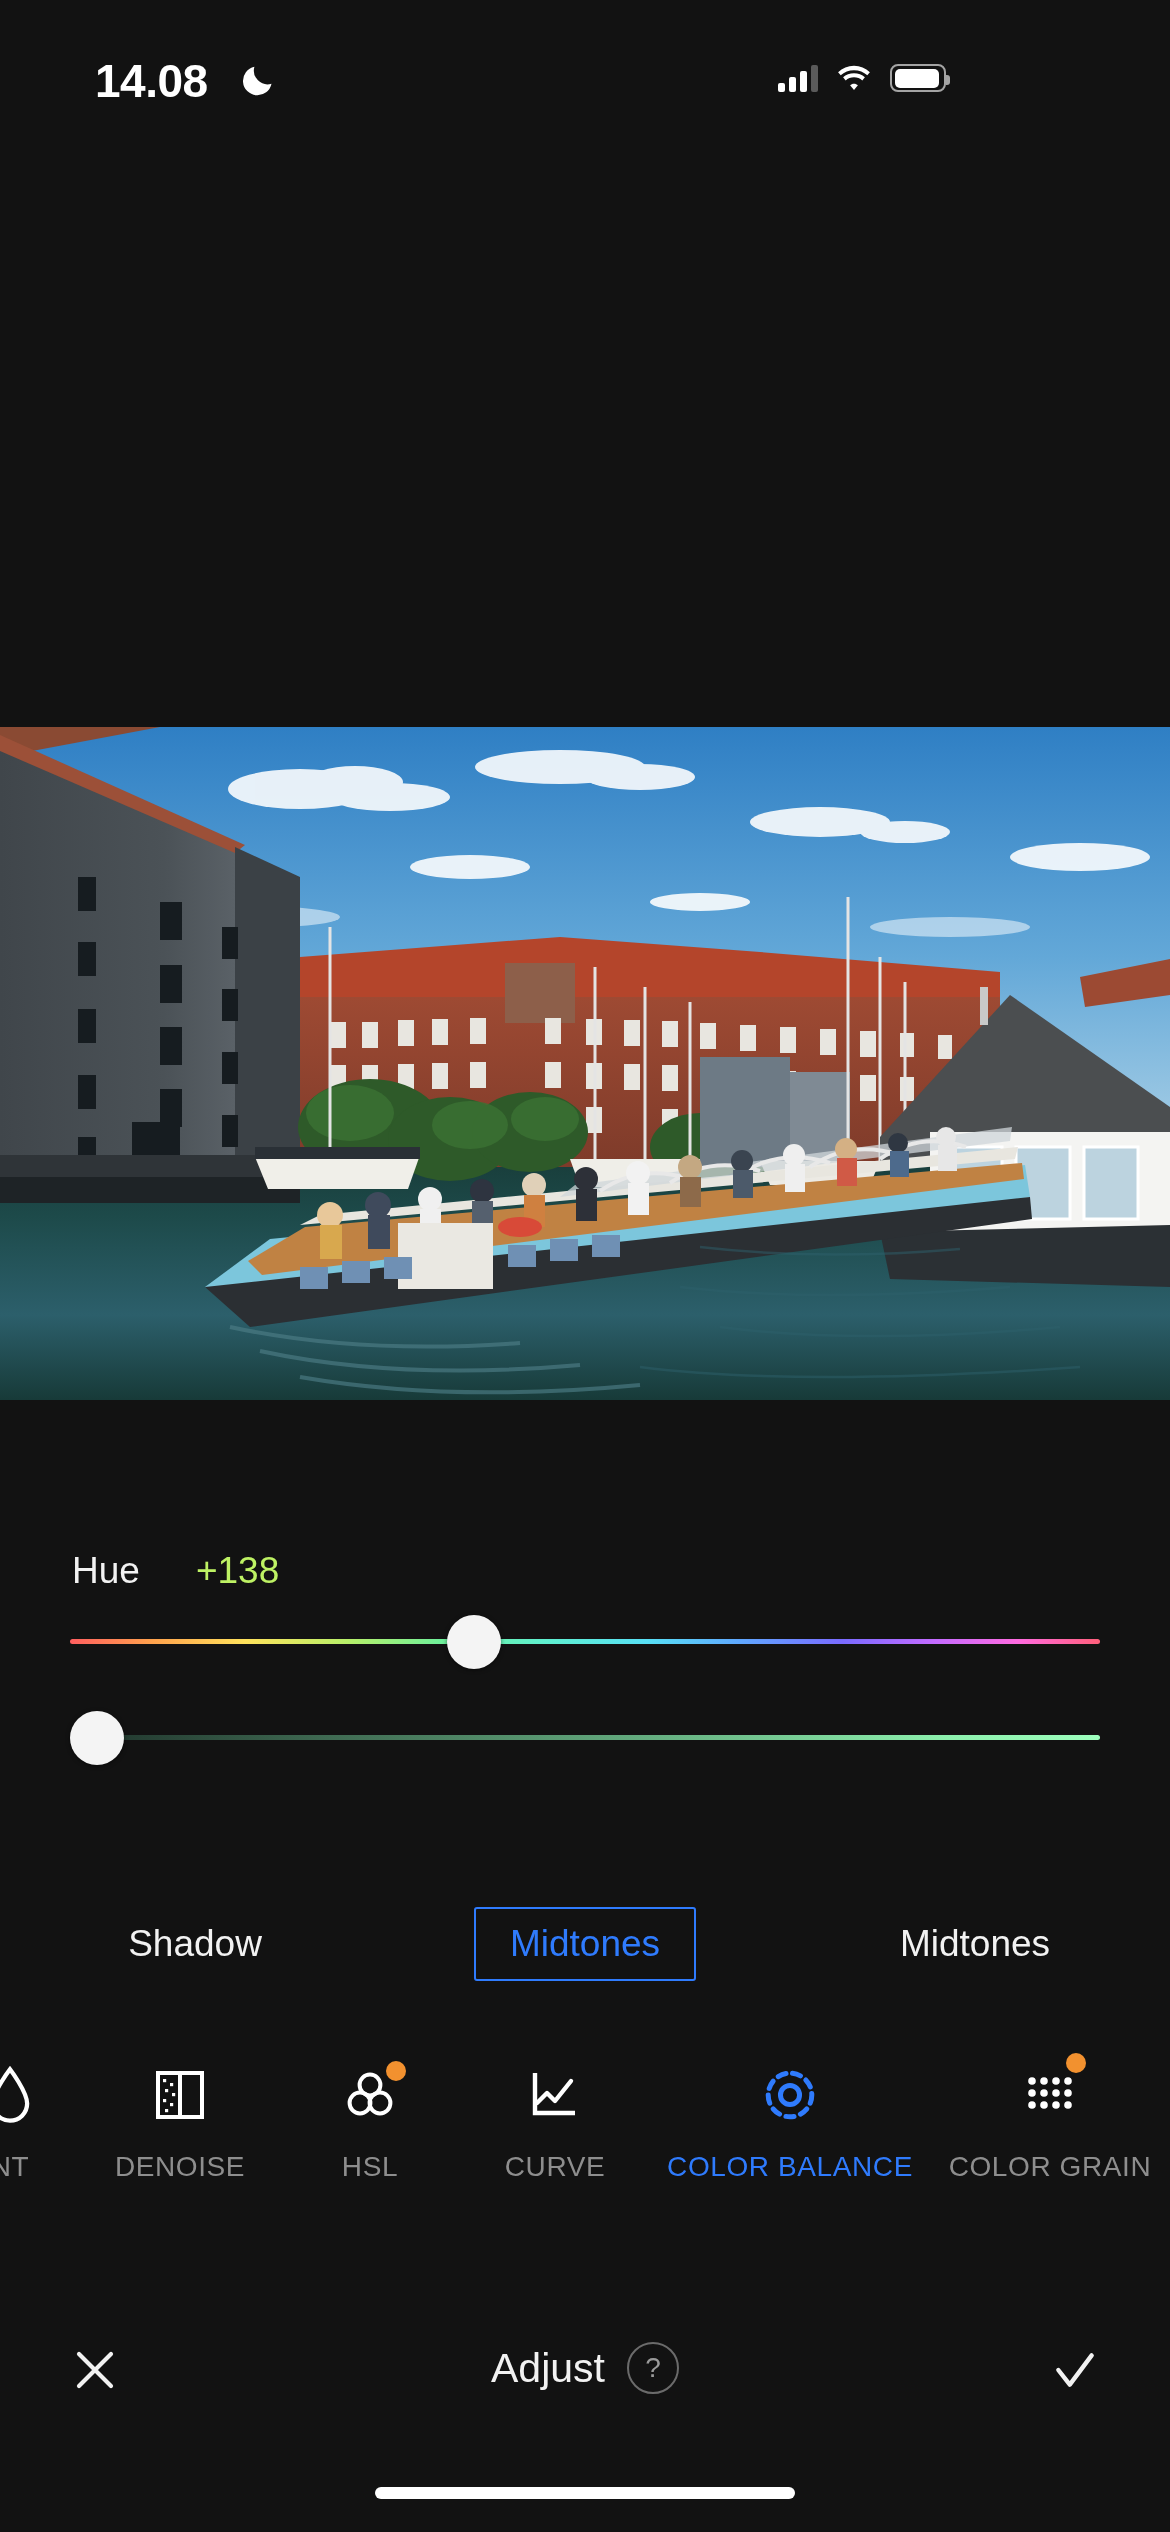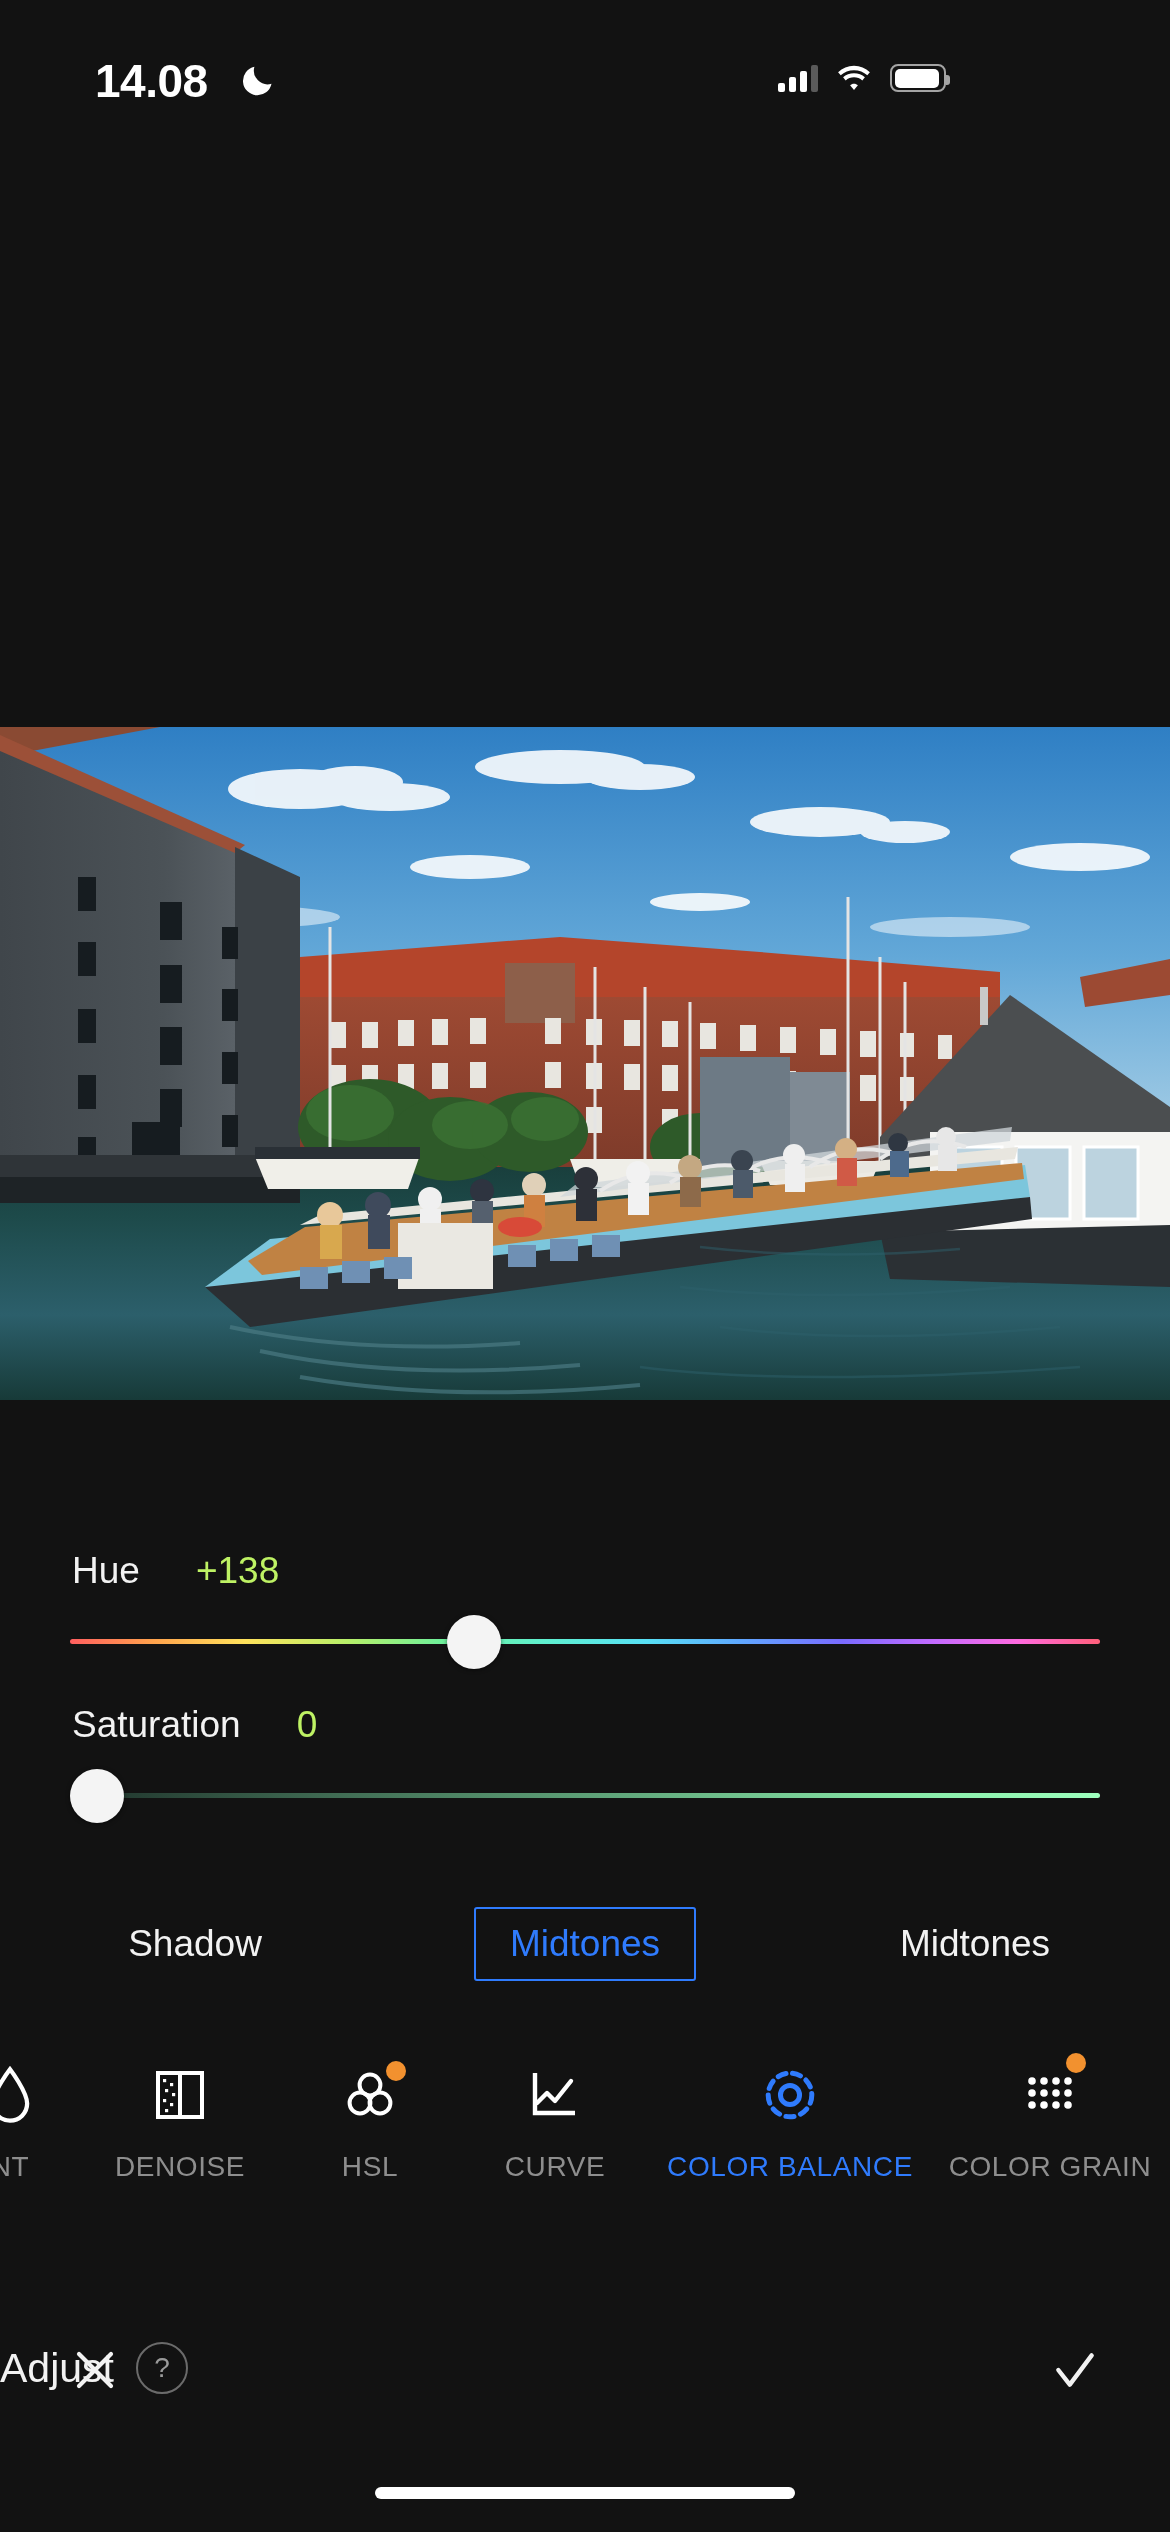--- a/index.html
+++ b/index.html
@@ -65,21 +65,21 @@
   .tool { position:relative; display:flex; flex-direction:column; align-items:center; padding-top:35px; }
   .tool .glyph { position:relative; height:80px; display:flex; align-items:center; justify-content:center; }
   .tool .tlabel { margin-top:16px; font-size:28px; color:#8e8e8e; letter-spacing:0.6px; white-space:nowrap; }
   .tool.active .tlabel { color:#2f7bfd; }
   .badge { position:absolute; width:20px; height:20px; border-radius:50%; background:#f2912f; top:2px; }
 
   
   #bottombar { position:absolute; left:0; top:2290px; width:1170px; height:160px; }
   #cancel-btn { position:absolute; left:55px; top:40px; width:80px; height:80px; display:flex; align-items:center; justify-content:center; }
   #confirm-btn { position:absolute; right:55px; top:40px; width:80px; height:80px; display:flex; align-items:center; justify-content:center; }
-  #bottom-center { position:absolute; left:0; right:0; top:52px; display:flex; align-items:center; justify-content:flex-start; gap:22px; }
+  #bottom-center { position:absolute; left:0; right:0; top:52px; display:flex; align-items:center; justify-content:center; gap:22px; }
   #mode-title { font-size:41px; color:#f2f2f2; }
   #help-btn {
     width:52px; height:52px; border-radius:50%; border:2.5px solid #6b6b6b;
     display:flex; align-items:center; justify-content:center;
     font-size:28px; color:#9a9a9a;
   }
 
   #home-indicator { position:absolute; left:50%; transform:translateX(-50%); bottom:33px; width:420px; height:12px; background:#ffffff; border-radius:6px; }
 </style>
 </head>
@@ -347,24 +347,20 @@
         <span class="sl-name">Hue</span>
         <span class="sl-value">+138</span>
       </div>
       <div class="track-wrap">
         <div class="track hue"></div>
         <div class="knob" style="left:447px"></div>
       </div>
     </div>
 
     <div class="slider-block" style="margin-top:30px">
-      <div class="slider-label-row">
-        <span class="sl-name">Saturation</span>
-        <span class="sl-value">0</span>
-      </div>
       <div class="track-wrap">
         <div class="track sat"></div>
         <div class="knob" style="left:70px"></div>
       </div>
     </div>
   </div>
 
   <div id="tone-tabs">
     <div class="tone-tab">
       <span class="cap">Shadow</span>

